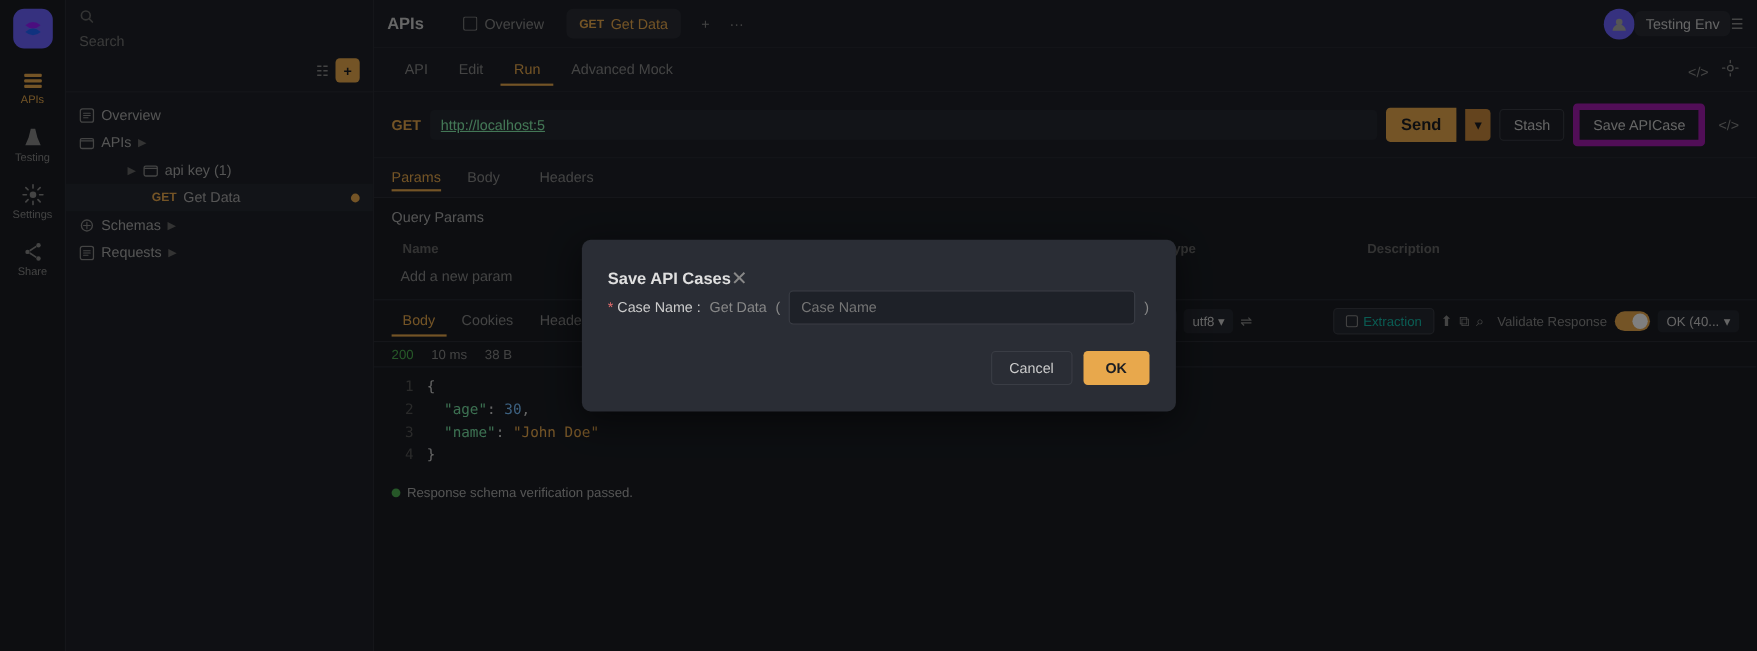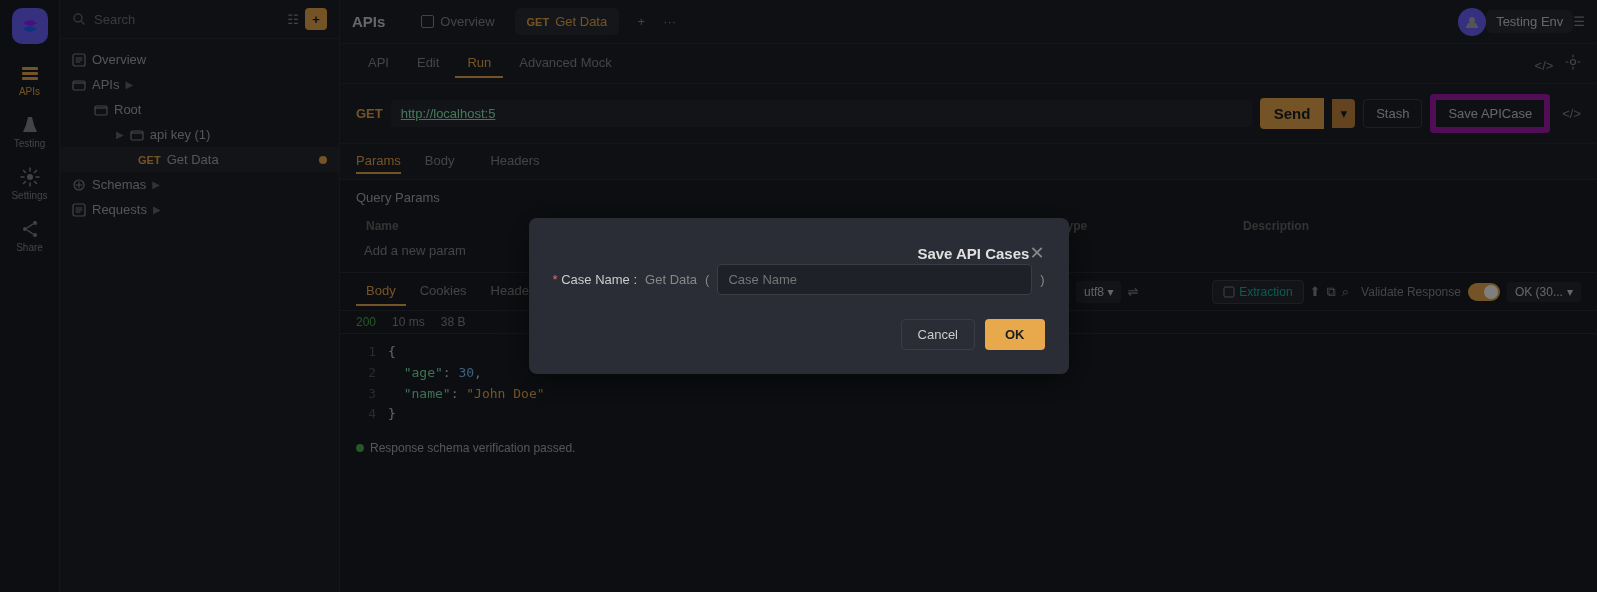--- a/index.html
+++ b/index.html
@@ -23,21 +23,21 @@
     .tab { display: flex; align-items: center; gap: 6px; padding: 6px 12px; border-radius: 6px; cursor: pointer; color: #888; font-size: 13px; }
     .tab.active { background: #2a2d35; color: #e8a84c; }
     .tab .method-badge { font-size: 11px; font-weight: 700; color: #e8a84c; }
     .tab-add { width: 28px; height: 28px; display: flex; align-items: center; justify-content: center; color: #888; cursor: pointer; border-radius: 4px; }
     .tab-more { color: #888; cursor: pointer; }
     .topbar-right { margin-left: auto; display: flex; align-items: center; gap: 0; }
     .env-badge { background: #2a2d35; border-radius: 6px; padding: 4px 10px; font-size: 13px; color: #ccc; cursor: pointer; }
     .avatar { width: 28px; height: 28px; background: #6c63ff; border-radius: 50%; display: flex; align-items: center; justify-content: center; font-size: 11px; color: white; }
 
     
-    .sidebar-search { display: flex; align-items: center; gap: 8px; padding: 8px 12px; border-bottom: 1px solid #2a2d35; }
+    .sidebar-search { display: flex; gap: 8px; padding: 8px 12px; border-bottom: 1px solid #2a2d35; flex-direction: column; }
     .sidebar-search input { background: transparent; border: none; outline: none; color: #ccc; font-size: 13px; flex: 1; }
     .sidebar-actions { display: flex; align-items: center; gap: 6px; margin-left: auto; }
     .sidebar-tree { flex: 1; overflow-y: auto; padding: 8px 0; }
     .tree-item { display: flex; align-items: center; gap: 6px; padding: 5px 12px; cursor: pointer; color: #aaa; font-size: 13px; }
     .tree-item.active { background: #252830; }
     .tree-item .indent { width: 16px; flex-shrink: 0; }
     .tree-item .chevron { color: #666; font-size: 10px; }
     .method-get { color: #e8a84c; font-size: 11px; font-weight: 700; }
     .tree-dot { width: 8px; height: 8px; border-radius: 50%; background: #e8a84c; margin-left: auto; }
     .sidebar-bottom { padding: 8px 0; border-top: 1px solid #2a2d35; }
@@ -82,21 +82,21 @@
     .key-val { color: #79e2a4; }
     .meta-item { font-size: 12px; color: #888; }
     .extraction-btn { display: flex; align-items: center; gap: 4px; background: #252830; border-radius: 4px; padding: 4px 10px; font-size: 12px; color: #14b8a6; cursor: pointer; border: 1px solid #3a3d45; }
 
     .verify-msg { display: flex; align-items: center; gap: 6px; font-size: 12px; color: #aaa; padding: 8px 16px; }
     .green-dot { width: 8px; height: 8px; background: #4caf50; border-radius: 50%; flex-shrink: 0; }
 
     
     .overlay { position: fixed; top: 0; left: 0; width: 100%; height: 100%; background: rgba(0,0,0,0.5); display: flex; align-items: center; justify-content: center; z-index: 100; }
     .dialog { background: #2a2d35; border-radius: 8px; padding: 24px; width: 540px; box-shadow: 0 8px 32px rgba(0,0,0,0.5); }
-    .dialog-header { display: flex; align-items: center; justify-content: flex-end; }
+    .dialog-header { display: flex; align-items: center; justify-content: flex-start; }
     .dialog-title { font-size: 15px; font-weight: 600; color: #e0e0e0; }
     .dialog-close { color: #888; cursor: pointer; font-size: 18px; }
     .form-row { display: flex; align-items: center; gap: 8px; margin-bottom: 24px; }
     .form-label { font-size: 13px; color: #ccc; white-space: nowrap; }
     .required { color: #e06c6c; }
     .form-prefix { font-size: 13px; color: #888; }
     .form-input { flex: 1; background: #1e2128; border: 1px solid #3a3d45; border-radius: 4px; padding: 7px 10px; color: #ccc; font-size: 13px; outline: none; }
     .form-suffix { font-size: 13px; color: #888; }
     .dialog-actions { display: flex; justify-content: flex-end; gap: 10px; }
     .cancel-btn { background: transparent; border: 1px solid #3a3d45; color: #ccc; border-radius: 4px; padding: 7px 16px; cursor: pointer; font-size: 13px; }
@@ -170,28 +170,20 @@
 
       <div class="tree-item">
         <svg width="14" height="14" viewBox="0 0 14 14" fill="none">
             <rect x="1" y="3" width="12" height="9" rx="1.5" stroke="#888" stroke-width="1.2"></rect>
             <path d="M1 5h12" stroke="#888" stroke-width="1.2"></path>
           </svg>
         <span>APIs</span>
         <span class="chevron">▶</span>
       </div>
 
-      <div class="tree-item">
-        <span class="indent"></span>
-        <svg width="14" height="14" viewBox="0 0 14 14" fill="none">
-            <rect x="1" y="3" width="12" height="9" rx="1.5" stroke="#888" stroke-width="1.2"></rect>
-            <path d="M1 5h12" stroke="#888" stroke-width="1.2"></path>
-          </svg>
-        <span>Root</span>
-      </div>
 
       <div class="tree-item">
         <span class="indent"></span>
           <span class="indent"></span>
         <span class="chevron">▶</span>
         <svg width="14" height="14" viewBox="0 0 14 14" fill="none">
             <rect x="1" y="3" width="12" height="9" rx="1.5" stroke="#888" stroke-width="1.2"></rect>
             <path d="M1 5h12" stroke="#888" stroke-width="1.2"></path>
           </svg>
         <span>api key (1)</span>
@@ -331,21 +323,21 @@
               <span style="color:#888;cursor:pointer">⬆</span>
               <span style="color:#888;cursor:pointer">⧉</span>
               <span style="color:#888;cursor:pointer">⌕</span>
             </div>
             <div style="display:flex;align-items:center;gap:7px">
               <span class="validate-label">Validate Response</span>
               <div class="toggle on">
                   <div class="toggle-knob"></div>
                 </div>
               <div class="ok-badge">
-                <span>OK (30...</span>
+                <span>OK (40...</span>
                 <span>▾</span>
               </div>
             </div>
           </div>
         </div>
 
         <div style="display:flex;align-items:center;padding:4px 16px;gap:16px;border-bottom:1px solid #2a2d35">
           <span class="meta-item" style="color:#4caf50">200</span>
           <span class="meta-item">10 ms</span>
           <span class="meta-item">38 B</span>

